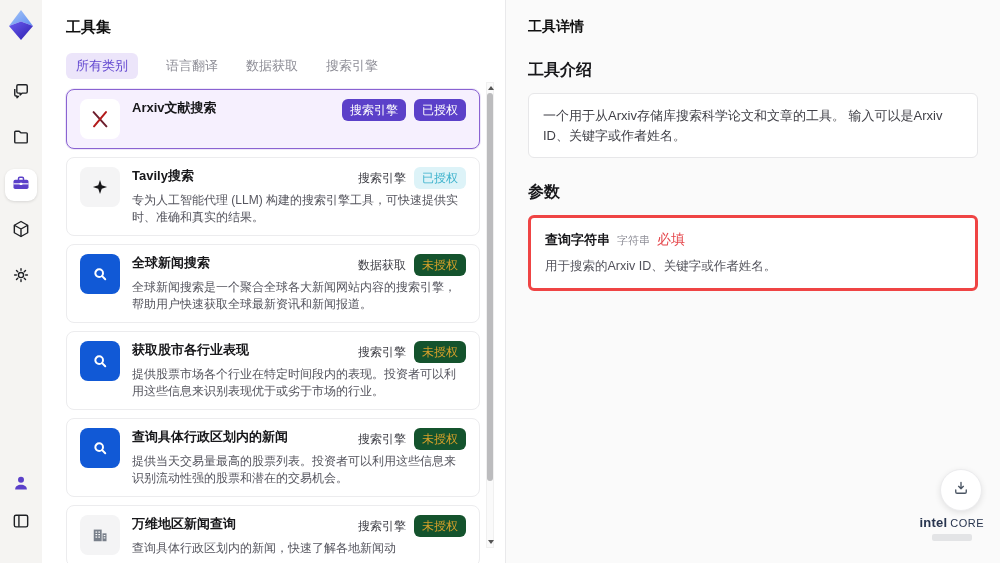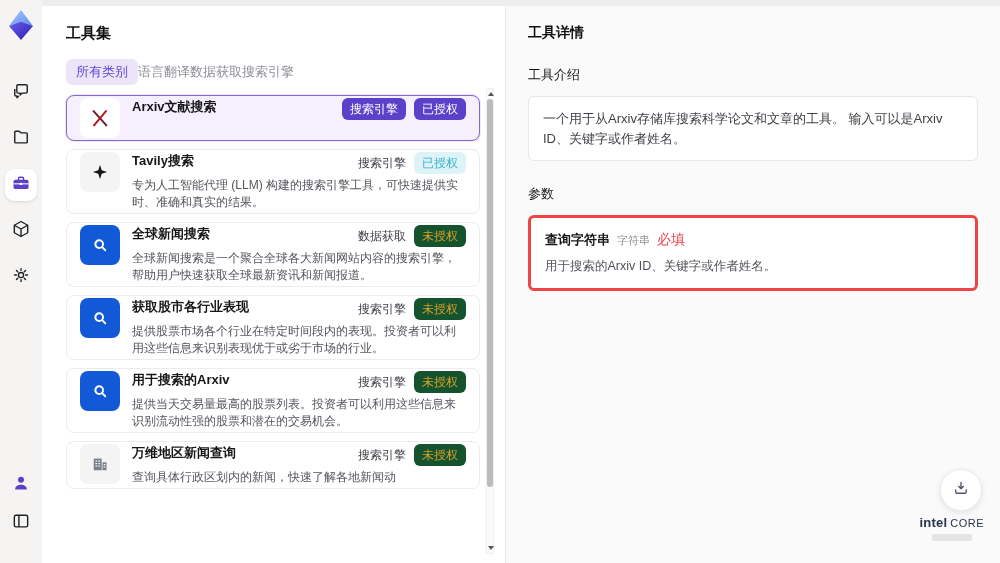--- a/index.html
+++ b/index.html
@@ -10,32 +10,32 @@
   
   .rail { width:42px; background:#f5f4f2; display:flex; flex-direction:column; align-items:center; padding:9px 0 10px; flex:none; }
   .rail-logo { width:28px; height:32px; margin-bottom:36px; }
   .rail-btn { width:32px; height:32px; border-radius:9px; display:flex; align-items:center; justify-content:center; margin-bottom:14px; cursor:pointer; color:#1f2125; }
   .rail-btn svg { width:20px; height:20px; }
   .rail-btn.active { background:#ffffff; box-shadow:0 1px 3px rgba(0,0,0,.12); color:#5b40c9; }
   .rail-spacer { flex:1; }
   .rail-btn.user { color:#5b40c9; margin-bottom:6px; }
 
   
-  .main { flex:1; display:flex; flex-direction:column; min-width:0; }
+  .main { flex:1; display:flex; flex-direction:row; min-width:0; }
   .top-strip { height:6px; background:#edeef0; flex:none; }
   .content { flex:1; display:flex; min-height:0; }
 
   
   .left-panel { width:463px; flex:none; background:#fff; padding:18px 0 0 24px; position:relative; }
   .panel-title { font-size:15px; font-weight:bold; color:#111; }
-  .tabs { display:flex; align-items:center; margin-top:16px; }
+  .tabs { display:flex; align-items:center; gap:28px; margin-top:16px; }
   .tab { font-size:13px; color:#8d8d96; cursor:pointer; padding:4px 0; white-space:nowrap; }
   .tab.active { background:#ece5fa; color:#6247d0; padding:4px 10px; border-radius:6px; }
   .tool-list { width:414px; margin-top:10px; }
-  .card { display:flex; gap:12px; padding:2px 13px; border:1px solid #ececee; border-radius:8px; background:#fff; margin-bottom:8px; cursor:pointer; overflow:hidden; }
+  .card { display:flex; gap:12px; padding:9px 13px; border:1px solid #ececee; border-radius:8px; background:#fff; margin-bottom:8px; cursor:pointer; overflow:hidden; }
   .card.selected { background:#f6f0fe; border:1.5px solid #8a63d2; box-shadow:0 0 0 1px rgba(138,99,210,.15); }
   .tool-icon { width:40px; height:40px; border-radius:8px; flex:none; display:flex; align-items:center; justify-content:center; }
   .tool-icon.white { background:#fff; }
   .tool-icon.gray { background:#f4f4f5; }
   .tool-icon.blue { background:#1159d6; }
   .card-main { flex:1; min-width:0; }
   .card-head { display:flex; align-items:flex-start; justify-content:space-between; gap:8px; }
   .card-title { font-size:13px; font-weight:bold; color:#17171a; line-height:18px; }
   .badges { display:flex; gap:8px; align-items:center; flex:none; }
   .badge { font-size:12px; line-height:16px; padding:3px 8px; border-radius:6px; white-space:nowrap; }
@@ -48,21 +48,21 @@
   
   .scrollbar { position:absolute; left:444px; top:82px; width:8px; height:466px; background:#fafafa; border:1px solid #f0f0f0; }
   .sb-arrow { position:absolute; left:1px; width:0; height:0; border-left:3px solid transparent; border-right:3px solid transparent; }
   .sb-arrow.up { top:3px; border-bottom:4px solid #555; }
   .sb-arrow.down { bottom:3px; border-top:4px solid #555; }
   .sb-thumb { position:absolute; left:0; top:10px; width:6px; height:388px; background:#bcbcbe; border-radius:3px; }
 
   
   .right-panel { flex:1; background:#fafafa; border-left:1px solid #e9e9eb; padding:18px 22px; position:relative; min-width:0; }
   .detail-title { font-size:14px; font-weight:bold; color:#111; }
-  .section-label { font-size:13px; font-weight:normal; color:#17171a; margin-top:24px; }
+  .section-label { font-size:16px; font-weight:bold; color:#17171a; margin-top:24px; }
   .info-box { background:#fff; border:1px solid #e7e7e9; border-radius:6px; padding:12px 14px; margin-top:12px; font-size:13px; color:#3f3f46; line-height:1.5; }
   .param-box { background:#fff; border:3px solid #ef4444; border-radius:6px; padding:13px 14px; margin-top:12px; }
   .param-head { display:flex; align-items:baseline; gap:7px; }
   .param-name { font-size:13px; font-weight:bold; color:#17171a; }
   .param-type { font-size:11px; color:#8d8d96;text-align:right; }
   .param-required { font-size:14px; color:#e5484d; }
   .param-desc { font-size:12.5px; color:#52525b; margin-top:9px; }
 
   
   .fab { position:absolute; right:18px; bottom:52px; width:42px; height:42px; border-radius:50%; background:#fff; border:1px solid #ececee; box-shadow:0 2px 6px rgba(0,0,0,.10); display:flex; align-items:center; justify-content:center; cursor:pointer; color:#4b5563; }
@@ -254,21 +254,21 @@
 
           <div class="card">
             <div class="tool-icon blue">
               <svg width="20" height="20" viewBox="0 0 24 24" fill="none" stroke="#fff" stroke-width="2.4" stroke-linecap="round">
                 <circle cx="11" cy="11" r="4.6"></circle>
                   <path d="M14.6 14.6L18.3 18.3"></path>
               </svg>
             </div>
             <div class="card-main">
               <div class="card-head">
-                <span class="card-title">用于搜索的Arxiv</span>
+                <span class="card-title">查询具体行政区划内的新闻</span>
                 <span class="badges">
                   <span class="badge cat-plain">搜索引擎</span>
                   <span class="badge warn">未授权</span>
                 </span>
               </div>
               <div class="card-desc">提供当天交易量最高的股票列表。投资者可以利用这些信息来识别流动性强的股票和潜在的交易机会。</div>
             </div>
           </div>
 
           <div class="card">

